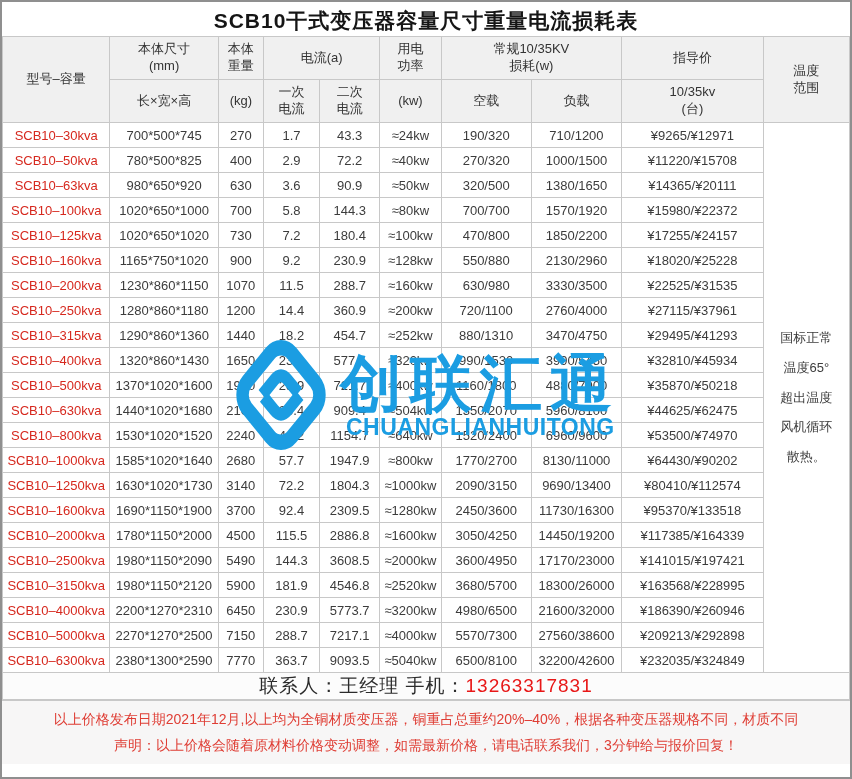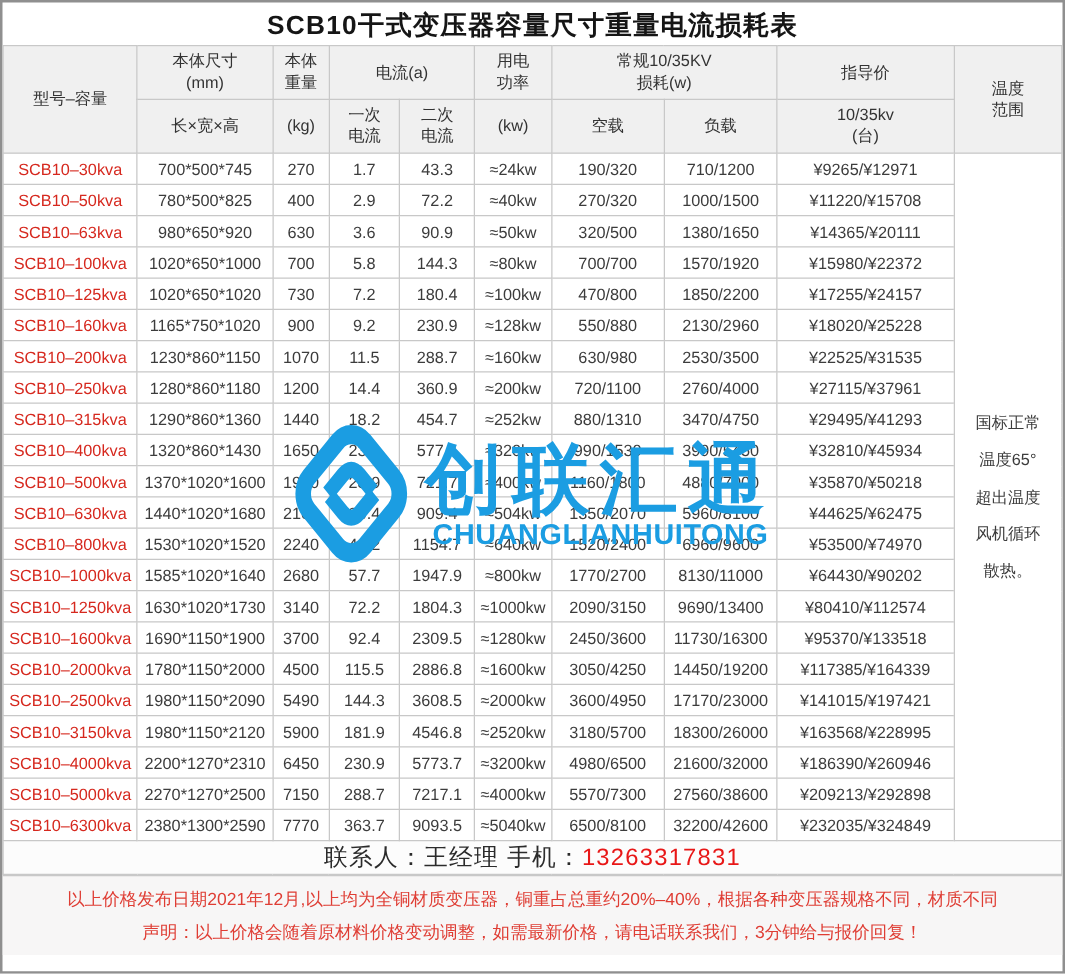--- a/index.html
+++ b/index.html
@@ -170,21 +170,21 @@
     <td class="num">¥18020/¥25228</td>
   </tr>
         <tr>
     <td class="model">SCB10–200kva</td>
     <td class="num">1230*860*1150</td>
     <td class="num">1070</td>
     <td class="num">11.5</td>
     <td class="num">288.7</td>
     <td class="num">≈160kw</td>
     <td class="num">630/980</td>
-    <td class="num">2530/3500</td>
+    <td class="num">3330/3500</td>
     <td class="num">¥22525/¥31535</td>
   </tr>
         <tr>
     <td class="model">SCB10–250kva</td>
     <td class="num">1280*860*1180</td>
     <td class="num">1200</td>
     <td class="num">14.4</td>
     <td class="num">360.9</td>
     <td class="num">≈200kw</td>
     <td class="num">720/1100</td>
@@ -301,21 +301,21 @@
     <td class="num">17170/23000</td>
     <td class="num">¥141015/¥197421</td>
   </tr>
         <tr>
     <td class="model">SCB10–3150kva</td>
     <td class="num">1980*1150*2120</td>
     <td class="num">5900</td>
     <td class="num">181.9</td>
     <td class="num">4546.8</td>
     <td class="num">≈2520kw</td>
-    <td class="num">3180/5700</td>
+    <td class="num">3680/5700</td>
     <td class="num">18300/26000</td>
     <td class="num">¥163568/¥228995</td>
   </tr>
         <tr>
     <td class="model">SCB10–4000kva</td>
     <td class="num">2200*1270*2310</td>
     <td class="num">6450</td>
     <td class="num">230.9</td>
     <td class="num">5773.7</td>
     <td class="num">≈3200kw</td>

